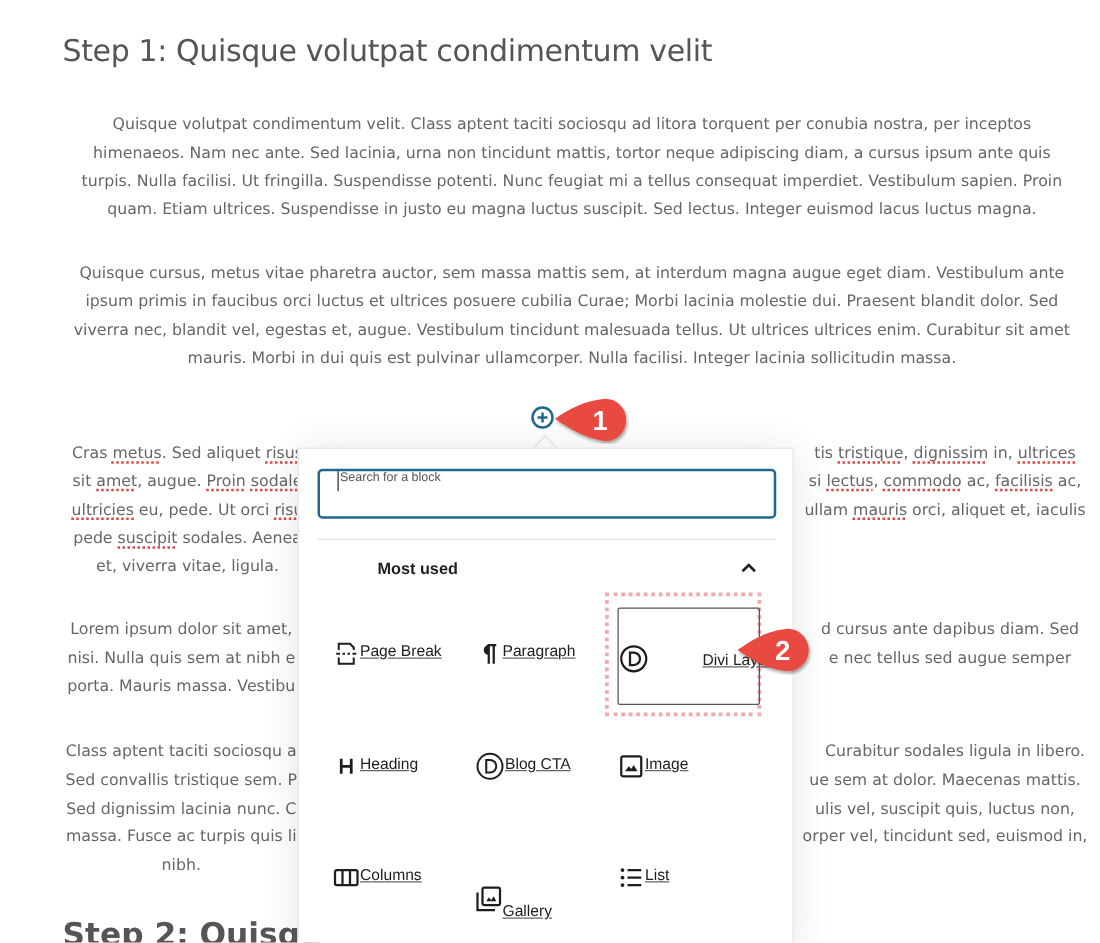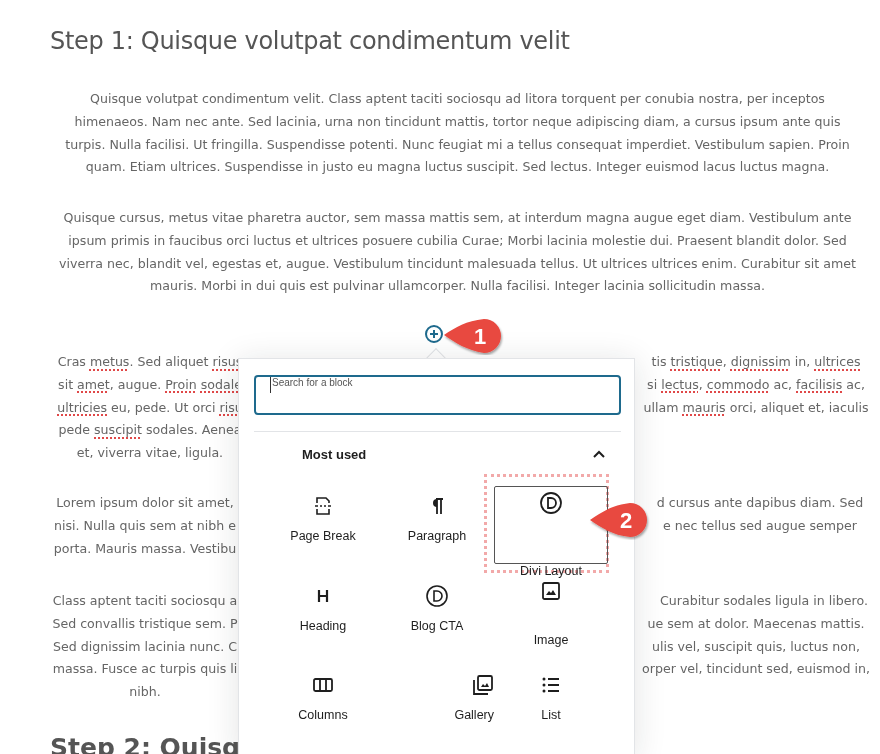--- a/index.html
+++ b/index.html
@@ -21,21 +21,21 @@
 
   
   .popover { position: absolute; left: 238px; top: 358px; width: 397px; height: 400px; background: #fff; border: 1px solid #e2e4e7; box-shadow: 0 3px 30px rgba(25,30,35,0.12); }
   .popover-arrow { position:absolute; left: 429px; top: 351px; width: 14px; height: 14px; background:#fff; border-left:1px solid #e2e4e7; border-top:1px solid #e2e4e7; transform: rotate(45deg); }
   .search { position: absolute; left: 15px; top: 16px; width: 367px; height: 40px; border: 2px solid #1e6a8d; border-radius: 4px; background:#fff; font-family: "Liberation Sans", sans-serif; font-size: 10px; color:#555; padding: 0 14px; display:flex; }
   .search .caret { width:1px; height:16px; background:#333; margin-right:1px; }
   .divider { position:absolute; left:15px; top:72px; width:367px; height:1px; background:#e2e4e7; }
   .section-title { position:absolute; left:19px; top:88px; font-family:"Liberation Sans", sans-serif; font-size:13px; font-weight:bold; color:#1e1e1e;margin-left:44px; }
   .chev { position:absolute; left:352px; top:88px; width:16px; height:16px; cursor:pointer; }
 
-  .block { position:absolute; width:114px; height:78px; display:flex; flex-direction:column; align-items:center; cursor:pointer; border-radius:2px; }
+  .block { position:absolute; width:114px; height:78px; display:flex; flex-direction:row; align-items:center; cursor:pointer; border-radius:2px;text-decoration:underline; }
   .block .ico { height:34px; margin-top:10px; display:flex; align-items:center; justify-content:center; }
   .block .lbl { font-family:"Liberation Sans", sans-serif; font-size:12.5px; color:#1e1e1e; margin-top:6px; white-space:nowrap; }
   .block.selected { border:1px solid #555; }
   .highlight { position:absolute; left:245px; top:115px; width:125px; height:99px; border:3px dotted #f2a9a9; }
 </style>
 </head>
 <body>
 
 <h1 class="h1">Step 1: Quisque volutpat condimentum velit</h1>
 
@@ -151,21 +151,21 @@
   </div>
   <div class="block" style="left:141px; top:210px;">
     <div class="ico">
         <svg width="24" height="24" viewBox="0 0 24 24">
       <circle cx="12" cy="12" r="10" stroke="#1e1e1e" stroke-width="1.6" fill="none"></circle>
       <path d="M9 7 H12 A5 5 0 0 1 12 17 H9 Z" stroke="#1e1e1e" stroke-width="1.6" fill="none"></path>
     </svg>
       </div>
     <div class="lbl">Blog CTA</div>
   </div>
-  <div class="block" style="left:255px; top:210px;gap:24px;">
+  <div class="block" style="left:255px; top:210px;">
     <div class="ico">
         <svg width="22" height="22" viewBox="0 0 22 22">
       <rect x="3" y="3" width="16" height="16" rx="1.5" stroke="#1e1e1e" stroke-width="1.8" fill="none"></rect>
       <path d="M6 15 L9 11 L11 13 L13 10 L16 15 Z" fill="#1e1e1e"></path>
     </svg>
       </div>
     <div class="lbl">Image</div>
   </div>
 
   <div class="block" style="left:27px; top:299px;">

